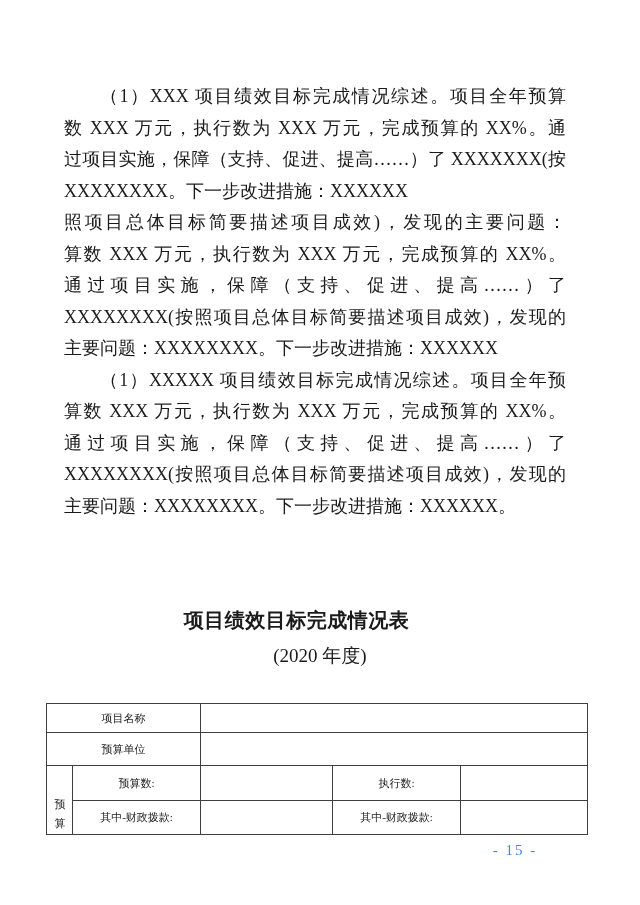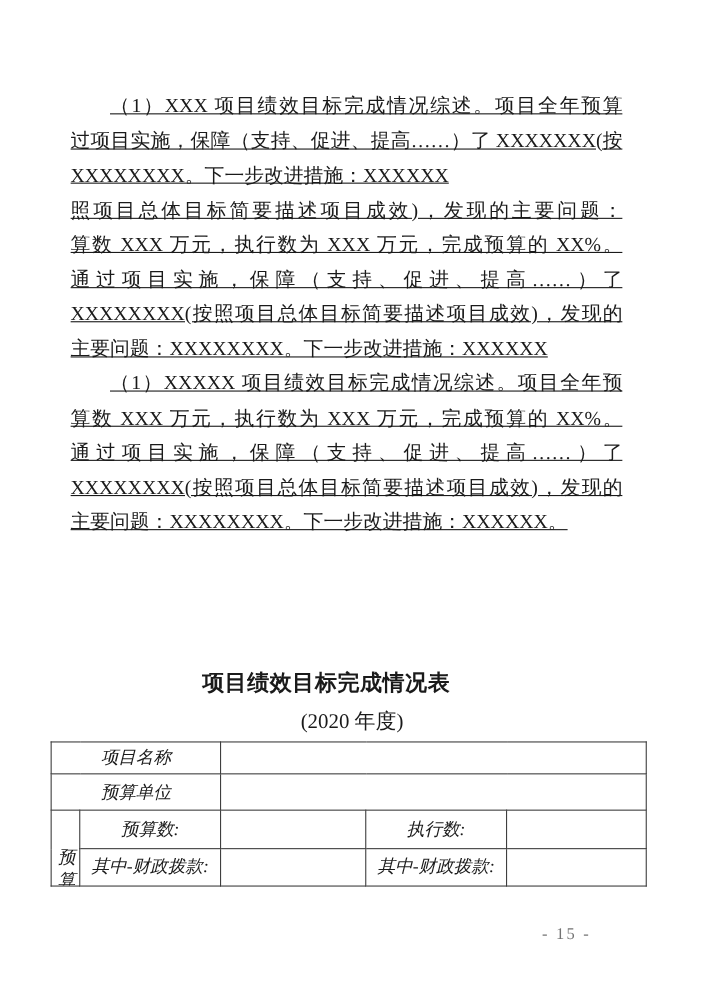--- a/index.html
+++ b/index.html
@@ -20,21 +20,20 @@
     top: 81px;
     width: 502px;
     font-size: 18px;
     line-height: 31.5px;
   }
   .line {
     text-align: justify;
     text-align-last: justify;
     height: 31.5px;
     overflow: hidden;
-    text-decoration: underline;
   }
   .line.first { text-indent: 2em; }
   .line.last  { text-align-last: left; }
 
   
   .table-title {
     position: absolute;
     top: 607px;
     left: 0;
     width: 593px;
@@ -50,26 +49,25 @@
     left: 0;
     width: 640px;
     text-align: center;
     font-size: 19px;
   }
 
   
   table.perf {
     position: absolute;
     left: 46px;
-    top: 674px;
+    top: 703px;
     width: 541px;
     border-collapse: collapse;
     table-layout: fixed;
-    font-size: 16px;
-    font-style: italic;
+    font-size: 11px;
   }
   table.perf td {
     border: 1px solid #3f3f3f;
     text-align: center;
     vertical-align: middle;
     padding: 0;
     overflow: hidden;
   }
   tr.r1 td { height: 28px; }
   tr.r2 td { height: 32px; }
@@ -86,31 +84,32 @@
 
   
   .page-number {
     position: absolute;
     top: 842px;
     left: 455px;
     width: 120px;
     text-align: center;
     font-size: 15px;
     letter-spacing: 2px;
-    color: #737373;
+    color: #3b82f6;
   }
 </style>
 </head>
 <body>
 
 <div class="page">
 
   <div class="body-text">
     <div class="paragraph">
       <div class="line first">（1）XXX 项目绩效目标完成情况综述。项目全年预算</div>
+      <div class="line">数 XXX 万元，执行数为 XXX 万元，完成预算的 XX%。通</div>
       <div class="line">过项目实施，保障（支持、促进、提高……）了 XXXXXXX(按</div>
       <div class="line last">XXXXXXXX。下一步改进措施：XXXXXX</div>
       <div class="line">照项目总体目标简要描述项目成效)，发现的主要问题：</div>
     </div>
     <div class="paragraph">
       <div class="line">算数 XXX 万元，执行数为 XXX 万元，完成预算的 XX%。</div>
       <div class="line">通过项目实施，保障（支持、促进、提高……）了</div>
       <div class="line">XXXXXXXX(按照项目总体目标简要描述项目成效)，发现的</div>
       <div class="line last">主要问题：XXXXXXXX。下一步改进措施：XXXXXX</div>
     </div>

